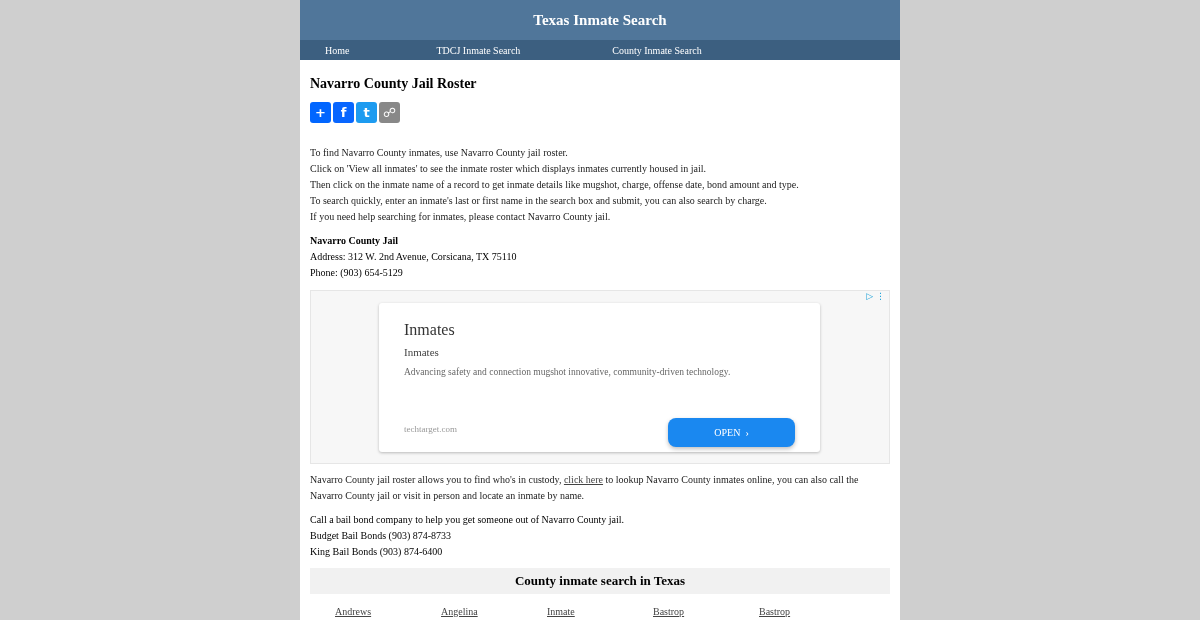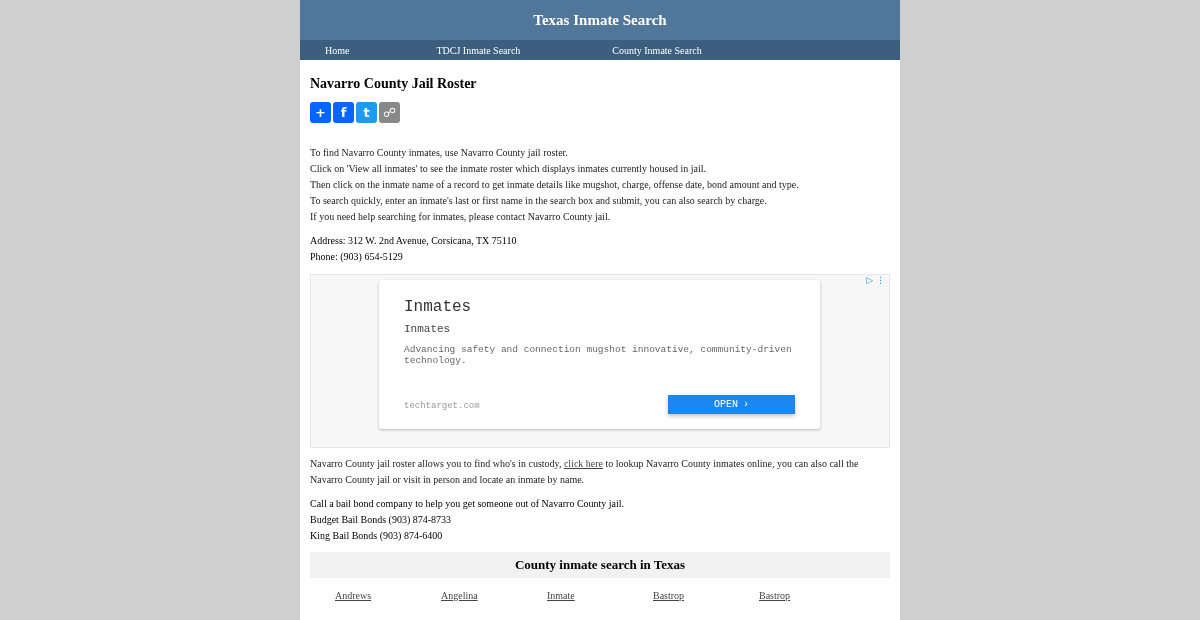--- a/index.html
+++ b/index.html
@@ -8,26 +8,26 @@
   .site-header { background:#50769a; height:40px; display:flex; align-items:center; justify-content:center; }
   .site-title { color:#fff; font-weight:bold; font-size:15px; }
   .nav { background:#3c5f80; height:20px; display:flex; align-items:center; font-size:10px;gap:42px; }
   .nav a { color:#fff; text-decoration:none; }
   .content { padding:0 10px; }
   h1 { font-size:14px; margin:16px 0 10px 0; }
   .share { display:flex; gap:2px; margin-bottom:22px; }
   .share span { width:21px; height:21px; border-radius:3px; display:flex; align-items:center; justify-content:center; color:#fff; font-size:13px; font-weight:bold; font-family:"DejaVu Sans", sans-serif; }
   p { font-size:10px; line-height:16px; margin:0 0 8px 0; color:#222; }
   .ad { background:#f7f7f7; border:1px solid #e6e6e6; height:172px; position:relative; margin-bottom:8px; }
-  .ad-card { position:absolute; left:68px; top:5px; width:441px; height:149px; background:#fff; box-shadow:0 1px 3px rgba(0,0,0,0.25); border-radius:3px; font-family:Liberation Mono, monospace; }
+  .ad-card { position:absolute; left:68px; top:12px; width:441px; height:149px; background:#fff; box-shadow:0 1px 3px rgba(0,0,0,0.25); border-radius:3px; font-family:Liberation Serif, serif; }
   .ad-h1 { position:absolute; left:25px; top:18px; font-size:16px; color:#333; }
   .ad-h2 { position:absolute; left:25px; top:43px; font-size:11px; color:#444; }
   .ad-desc { position:absolute; left:25px; top:64px; font-size:9.5px; color:#666; }
   .ad-domain { position:absolute; left:25px; top:121px; font-size:9px; color:#999; }
-  .ad-btn { position:absolute; left:289px; top:115px; width:127px; height:19px; background:#1a88f0; border-radius:0; color:#fff; font-size:10px; display:flex; align-items:center; justify-content:center; box-shadow:0 2px 4px rgba(0,0,0,0.25); }
+  .ad-btn { position:absolute; left:289px; top:115px; width:127px; height:29px; background:#1a88f0; border-radius:8px; color:#fff; font-size:10px; display:flex; align-items:center; justify-content:center; box-shadow:0 2px 4px rgba(0,0,0,0.25); }
   .ad-icons { position:absolute; right:4px; top:0px; color:#1da1d8; font-size:9px; font-family:"DejaVu Sans", sans-serif; }
   .county-header { background:#f1f1f1; height:26px; display:flex; align-items:center; justify-content:center; font-weight:bold; font-size:13px; margin-top:8px; }
   .county-grid { display:flex; padding:0 25px; margin-top:12px; font-size:10px; }
   .county-grid a { width:111px; color:#444; text-decoration:underline; }
   a.link { color:#444; }
 </style>
 </head>
 <body>
 
 <div class="page">
@@ -51,20 +51,21 @@
 
     <div style="margin-bottom:8px;">
       <div style="font-size:10px;line-height:16px;color:#222">To find Navarro County inmates, use Navarro County jail roster.</div>
       <div style="font-size:10px;line-height:16px;color:#222">Click on 'View all inmates' to see the inmate roster which displays inmates currently housed in jail.</div>
       <div style="font-size:10px;line-height:16px;color:#222">Then click on the inmate name of a record to get inmate details like mugshot, charge, offense date, bond amount and type.</div>
       <div style="font-size:10px;line-height:16px;color:#222">To search quickly, enter an inmate's last or first name in the search box and submit, you can also search by charge.</div>
       <div style="font-size:10px;line-height:16px;color:#222">If you need help searching for inmates, please contact Navarro County jail.</div>
     </div>
 
     <div style="margin-bottom:9px;">
+      <div style="font-size:10px;line-height:16px;font-weight:bold">Navarro County Jail</div>
       <div style="font-size:10px;line-height:16px">Address: 312 W. 2nd Avenue, Corsicana, TX 75110</div>
       <div style="font-size:10px;line-height:16px">Phone: (903) 654-5129</div>
     </div>
 
     <div class="ad">
       <span class="ad-icons">▷ ⋮</span>
       <div class="ad-card">
         <div class="ad-h1">Inmates</div>
         <div class="ad-h2">Inmates</div>
         <div class="ad-desc">Advancing safety and connection mugshot innovative, community-driven technology.</div>

